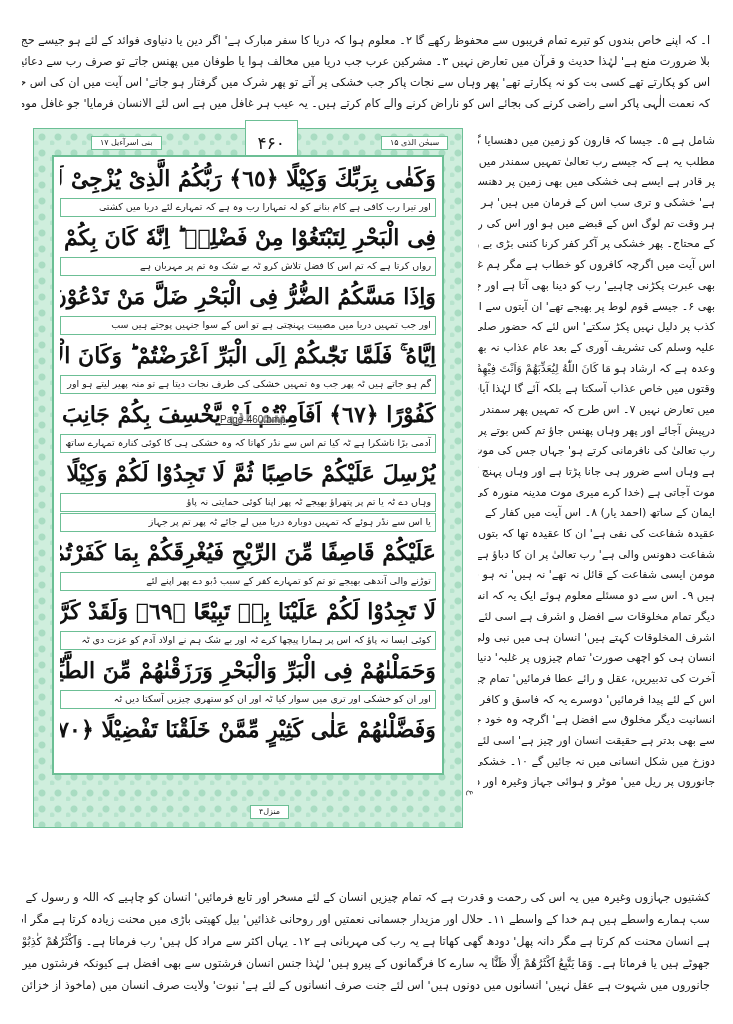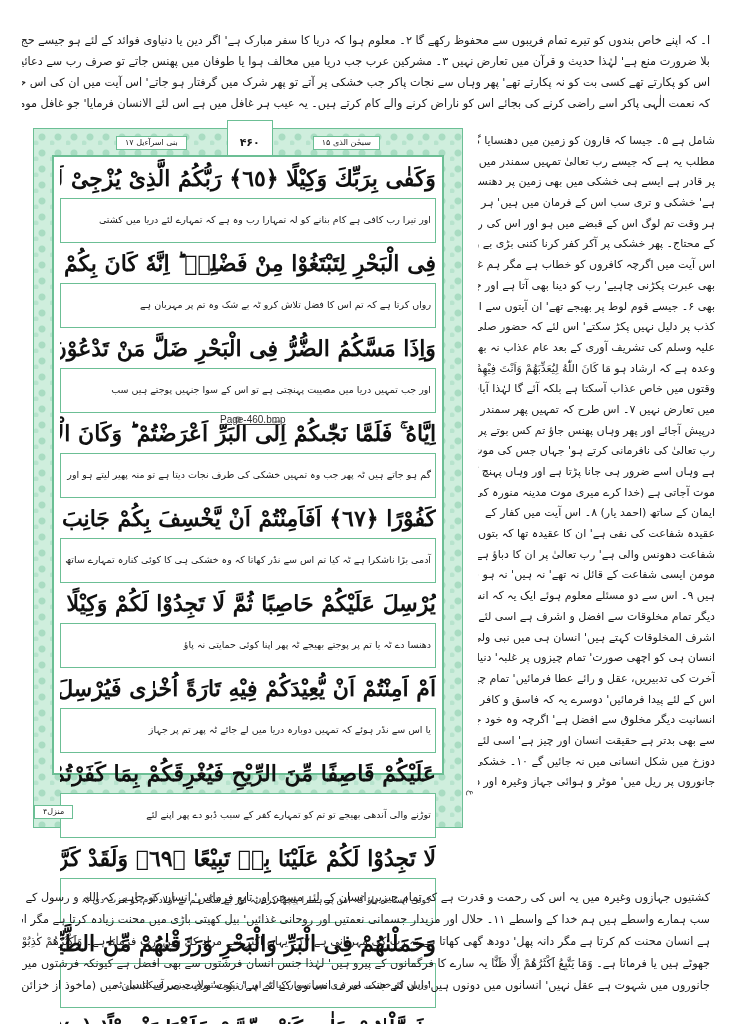--- a/index.html
+++ b/index.html
@@ -24,44 +24,44 @@
       radial-gradient(circle at 8px 8px, #a9dcc2 3px, transparent 4px),
       radial-gradient(circle at 2px 14px, #b7e3cd 2px, transparent 3px);
     background-size:16px 16px, 16px 16px;
   }
   #frame-header {
     position:absolute; left:0; right:0; top:6px; height:16px;
     display:flex; justify-content:center; align-items:center; gap:40px;
   }
   .hdr-box {
     background:#fff; border:1px solid #6cbf95; font-size:8px; height:12px; line-height:12px;
-    padding:0 8px; direction:rtl;
+    padding:0 8px; direction:rtl;margin-left:43px;
   }
-  .hdr-page { font-size:11px; font-weight:bold; padding:16px 12px; }
+  .hdr-page { font-size:17px; font-weight:normal; padding:16px 12px; }
   #verse-panel {
     position:absolute; left:18px; top:26px; width:392px; height:620px;
     background:#ffffff; border:2px solid #6cbf95; box-sizing:border-box;
     padding:2px 6px;
   }
   .ayah {
     direction:rtl; text-align:center; font-family:"DejaVu Serif", serif;
     font-size:22px; font-weight:bold; height:39px; line-height:39px; white-space:nowrap; overflow:hidden;
     color:#111;
   }
   .tarjama {
     direction:rtl; text-align:right; font-size:9.5px; height:17px; line-height:16px;
-    border:1px solid #6cbf95; background:#fff; padding:13px 4px; white-space:nowrap; overflow:hidden;
+    border:1px solid #6cbf95; background:#fff; padding:0 4px; white-space:nowrap; overflow:hidden;
     margin:0 0 1px 0;
   }
   #watermark {
     position:absolute; left:220px; top:414px; font-size:10px; font-family:"Liberation Sans", sans-serif;
     color:#333; background:rgba(255,255,255,0.6);text-decoration:underline;
   }
   #frame-footer {
-    position:absolute; left:0; right:0; bottom:6px; height:16px; display:flex; 
+    position:absolute; left:0; right:0; bottom:6px; height:16px; display:flex; justify-content:center;
   }
   .ruku-mark {
     position:absolute; left:466px; top:790px; width:10px; font-size:9px; color:#333;
     writing-mode:vertical-rl;
   }
   
   #side-commentary {
     position:absolute; left:478px; top:130px; width:237px;
     font-size:11px; line-height:21px;
   }
@@ -95,22 +95,21 @@
     <div class="tarjama">اور تیرا رب کافی ہے کام بنانے کو لہ تمہارا رب وہ ہے کہ تمہارے لئے دریا میں کشتی</div>
     <div class="ayah">فِى الْبَحْرِ لِتَبْتَغُوْا مِنْ فَضْلِهٖ ؕ اِنَّهٗ كَانَ بِكُمْ رَحِيْمًا ﴿٦٦﴾</div>
     <div class="tarjama">رواں کرتا ہے کہ تم اس کا فضل تلاش کرو ٹہ بے شک وہ تم پر مہربان ہے</div>
     <div class="ayah">وَاِذَا مَسَّكُمُ الضُّرُّ فِى الْبَحْرِ ضَلَّ مَنْ تَدْعُوْنَ اِلَّاۤ</div>
     <div class="tarjama">اور جب تمہیں دریا میں مصیبت پہنچتی ہے تو اس کے سوا جنہیں پوجتے ہیں سب</div>
     <div class="ayah">اِيَّاهُ ۚ فَلَمَّا نَجّٰىكُمْ اِلَى الْبَرِّ اَعْرَضْتُمْ ؕ وَكَانَ الْاِنْسَانُ</div>
     <div class="tarjama">گم ہو جاتے ہیں ٹہ پھر جب وہ تمہیں خشکی کی طرف نجات دیتا ہے تو منہ پھیر لیتے ہو اور</div>
     <div class="ayah">كَفُوْرًا ﴿٦٧﴾ اَفَاَمِنْتُمْ اَنْ يَّخْسِفَ بِكُمْ جَانِبَ الْبَرِّ اَوْ</div>
     <div class="tarjama">آدمی بڑا ناشکرا ہے ٹہ کیا تم اس سے نڈر کھاتا کہ وہ خشکی ہی کا کوئی کنارہ تمہارے ساتھ</div>
     <div class="ayah">يُرْسِلَ عَلَيْكُمْ حَاصِبًا ثُمَّ لَا تَجِدُوْا لَكُمْ وَكِيْلًا ﴿٦٨﴾</div>
-    <div class="tarjama">دھنسا دے ٹہ یا تم پر پوجتے بھیجے ٹہ پھر اپنا کوئی حمایتی نہ پاؤ</div>
-    <div class="ayah">اَمْ اَمِنْتُمْ اَنْ يُّعِيْدَكُمْ فِيْهِ تَارَةً اُخْرٰى فَيُرْسِلَ</div>
+    <div class="tarjama">وہاں دے ٹہ یا تم پر پتھراؤ بھیجے ٹہ پھر اپنا کوئی حمایتی نہ پاؤ</div>
     <div class="tarjama">یا اس سے نڈر ہوئے کہ تمہیں دوبارہ دریا میں لے جائے ٹہ پھر تم پر جہاز</div>
     <div class="ayah">عَلَيْكُمْ قَاصِفًا مِّنَ الرِّيْحِ فَيُغْرِقَكُمْ بِمَا كَفَرْتُمْ ۙ ثُمَّ</div>
     <div class="tarjama">توڑنے والی آندھی بھیجے تو تم کو تمہارے کفر کے سبب ڈبو دے پھر اپنے لئے</div>
     <div class="ayah">لَا تَجِدُوْا لَكُمْ عَلَيْنَا بِهٖ تَبِيْعًا ﴿٦٩﴾ وَلَقَدْ كَرَّمْنَا بَنِىْۤ اٰدَمَ</div>
     <div class="tarjama">کوئی ایسا نہ پاؤ کہ اس پر ہمارا پیچھا کرے ٹہ اور بے شک ہم نے اولاد آدم کو عزت دی ٹہ</div>
     <div class="ayah">وَحَمَلْنٰهُمْ فِى الْبَرِّ وَالْبَحْرِ وَرَزَقْنٰهُمْ مِّنَ الطَّيِّبٰتِ</div>
     <div class="tarjama">اور ان کو خشکی اور تری میں سوار کیا ٹہ اور ان کو ستھری چیزیں آسکتا دیں ٹہ</div>
     <div class="ayah">وَفَضَّلْنٰهُمْ عَلٰى كَثِيْرٍ مِّمَّنْ خَلَقْنَا تَفْضِيْلًا ﴿٧٠﴾</div>
   </div>
 

